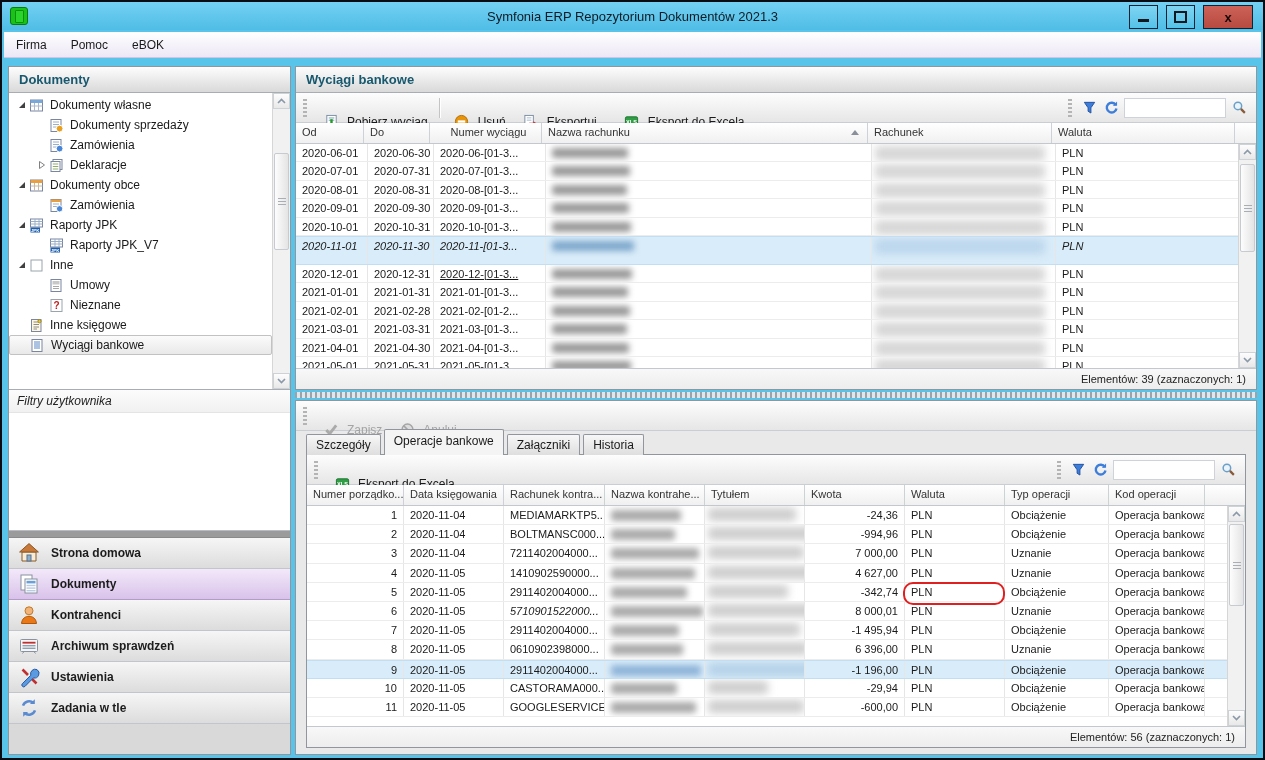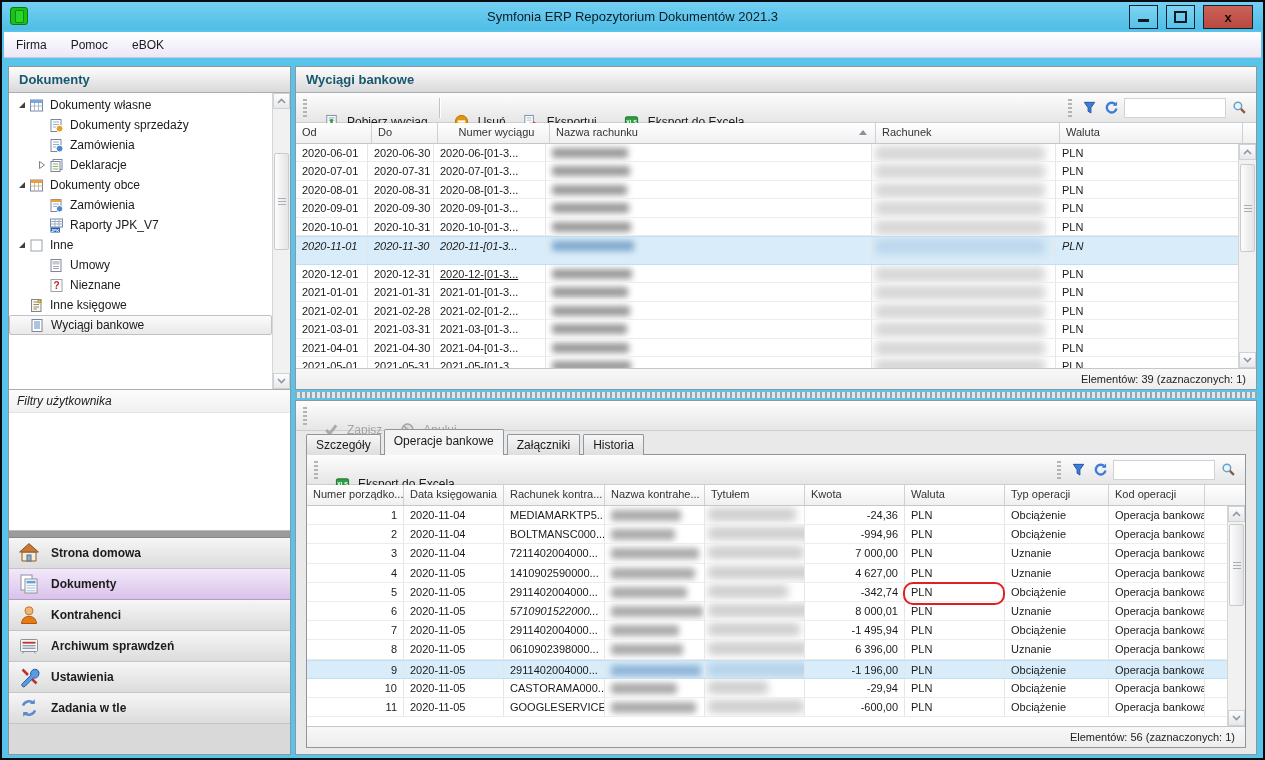--- a/index.html
+++ b/index.html
@@ -180,20 +180,36 @@
               <span class="tree-ico">
                 <svg viewBox="0 0 15 15" width="15" height="15">
                   <rect x="2" y="1.5" width="10" height="12" fill="#fff" stroke="#7a85a0"></rect>
                   <rect x="2" y="1.5" width="10" height="2.5" fill="#e8a040"></rect>
                   <path d="M4 6h6M4 8.5h6" stroke="#9ab0c8"></path>
                   <circle cx="10.6" cy="10.8" r="3.2" fill="#4a86d8" stroke="#fff"></circle>
                 </svg>
               </span>
               <span>Zamówienia</span>
             </div>
+            <div class="tree-item" style="padding-left: 6px;">
+              <span class="expander">
+                <svg width="8" height="8">
+                  <polygon points="7,1 7,7 1,7" fill="#404040"></polygon>
+                </svg>
+              </span>
+              <span class="tree-ico">
+                <svg viewBox="0 0 15 15" width="15" height="15">
+                  <rect x="1.5" y="1" width="12" height="8" fill="#fff" stroke="#7a85a0"></rect>
+                  <path d="M1.5 3.5h12M1.5 6h12M6 1v8M10 1v8" stroke="#9ab0c8"></path>
+                  <rect x="1.5" y="9.5" width="9.5" height="5" fill="#1f5fae"></rect>
+                  <text x="6.2" y="13.7" font-size="4.4" fill="#fff" font-weight="bold" text-anchor="middle" font-family="Liberation Sans,sans-serif">JPK</text>
+                </svg>
+              </span>
+              <span>Raporty JPK</span>
+            </div>
             <div class="tree-item" style="padding-left: 26px;">
               <span class="expander"></span>
               <span class="tree-ico">
                 <svg viewBox="0 0 15 15" width="15" height="15">
                   <rect x="1.5" y="1" width="12" height="8" fill="#fff" stroke="#7a85a0"></rect>
                   <path d="M1.5 3.5h12M1.5 6h12M6 1v8M10 1v8" stroke="#9ab0c8"></path>
                   <rect x="1.5" y="9.5" width="9.5" height="5" fill="#1f5fae"></rect>
                   <text x="6.2" y="13.7" font-size="4.4" fill="#fff" font-weight="bold" text-anchor="middle" font-family="Liberation Sans,sans-serif">JPK</text>
                 </svg>
               </span>
@@ -407,21 +423,21 @@
             <input class="search-input" style="">
             <span class="icon-btn">
               <svg viewBox="0 0 16 16" width="15" height="15">
                 <circle cx="6.3" cy="6.3" r="4" fill="#eaf4fc" stroke="#6aa0c8" stroke-width="1.6"></circle>
                 <path d="M9.5 9.5l4.2 4.2" stroke="#8a5a3a" stroke-width="2.4"></path>
               </svg>
             </span>
           </span>
         </div>
       <div class="thead" id="main-thead">
-          <div class="th" style="width: 76px;"><span>Od</span></div>
+          <div class="th" style="width: 68px;"><span>Od</span></div>
           <div class="th" style="width: 66px;"><span>Do</span></div>
           <div class="th" style="width: 112px; text-align: center;"><span>Numer wyciągu</span></div>
           <div class="th" style="width: 326px;"><span>Nazwa rachunku</span><span class="sort-arrow"></span></div>
           <div class="th" style="width: 184px;"><span>Rachunek</span></div>
           <div class="th" style="width: 183px;"><span>Waluta</span></div>
           <div class="th" style="flex: 1 1 0%; border-right: none;"></div>
         </div>
       <div class="rows" id="main-rows">
         <div class="trow" style="height: 18.4px;">
             <div class="cell" style="width: 72px;"><span>2020-06-01</span></div>

